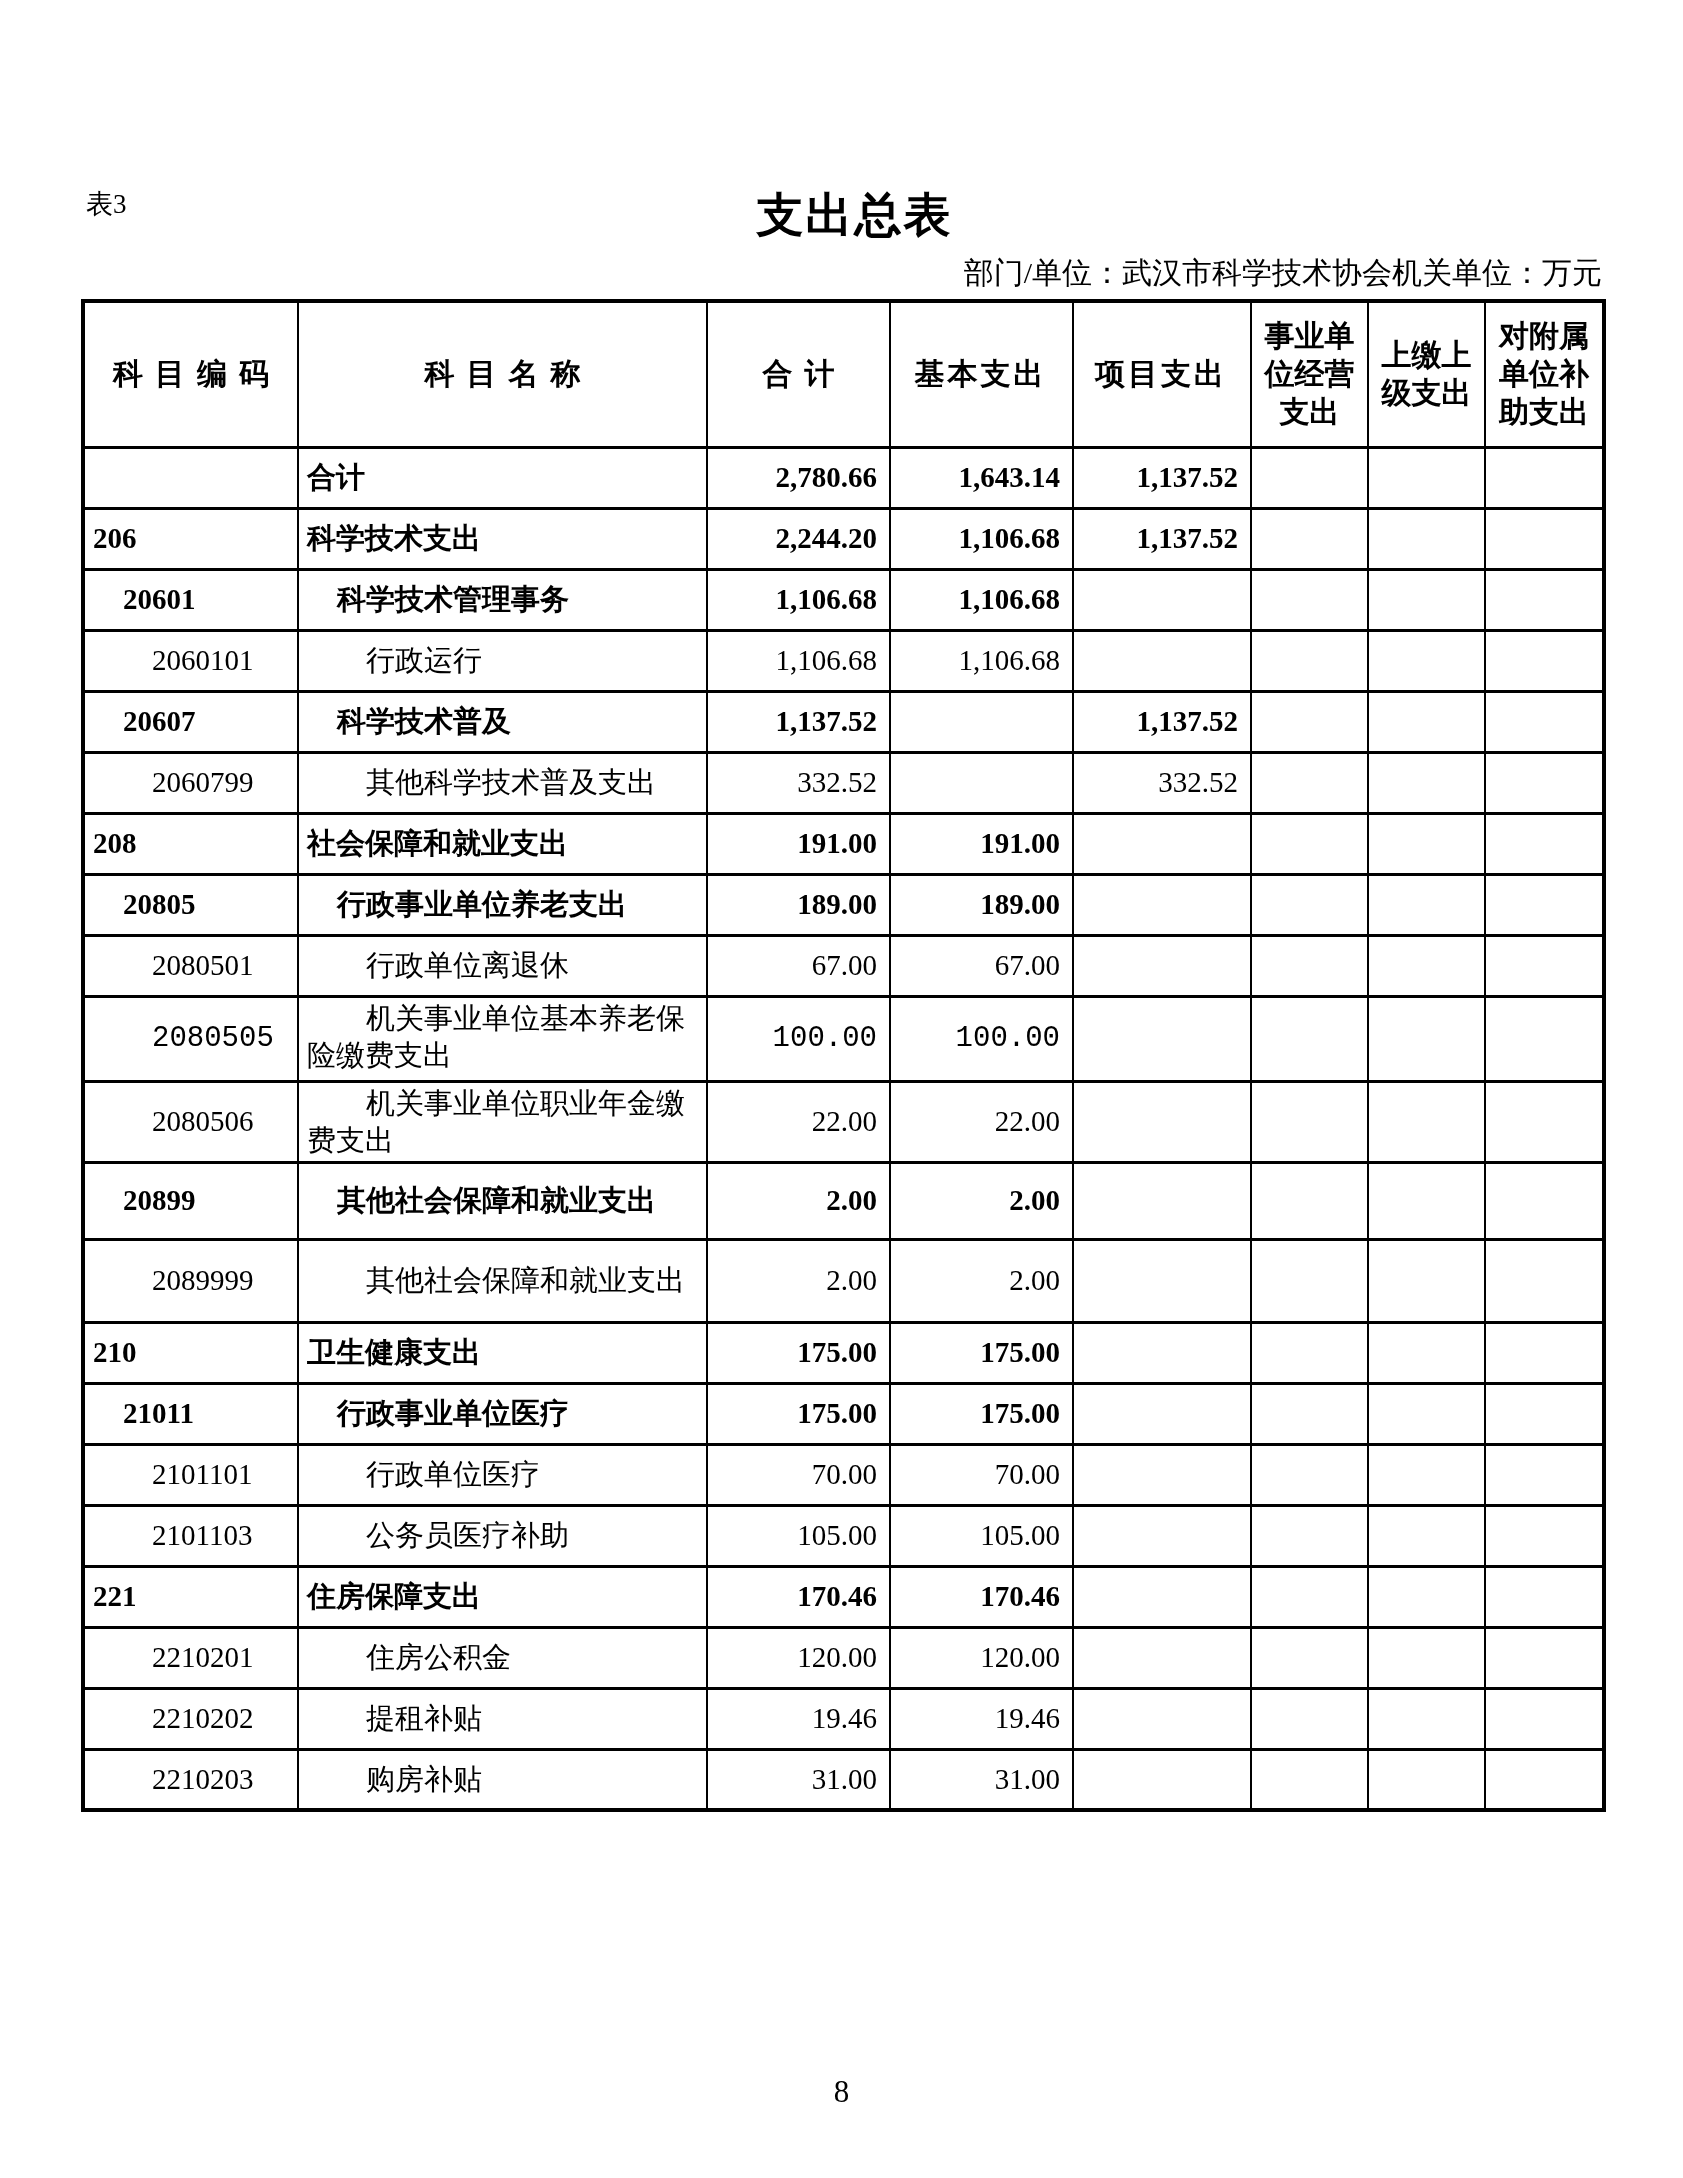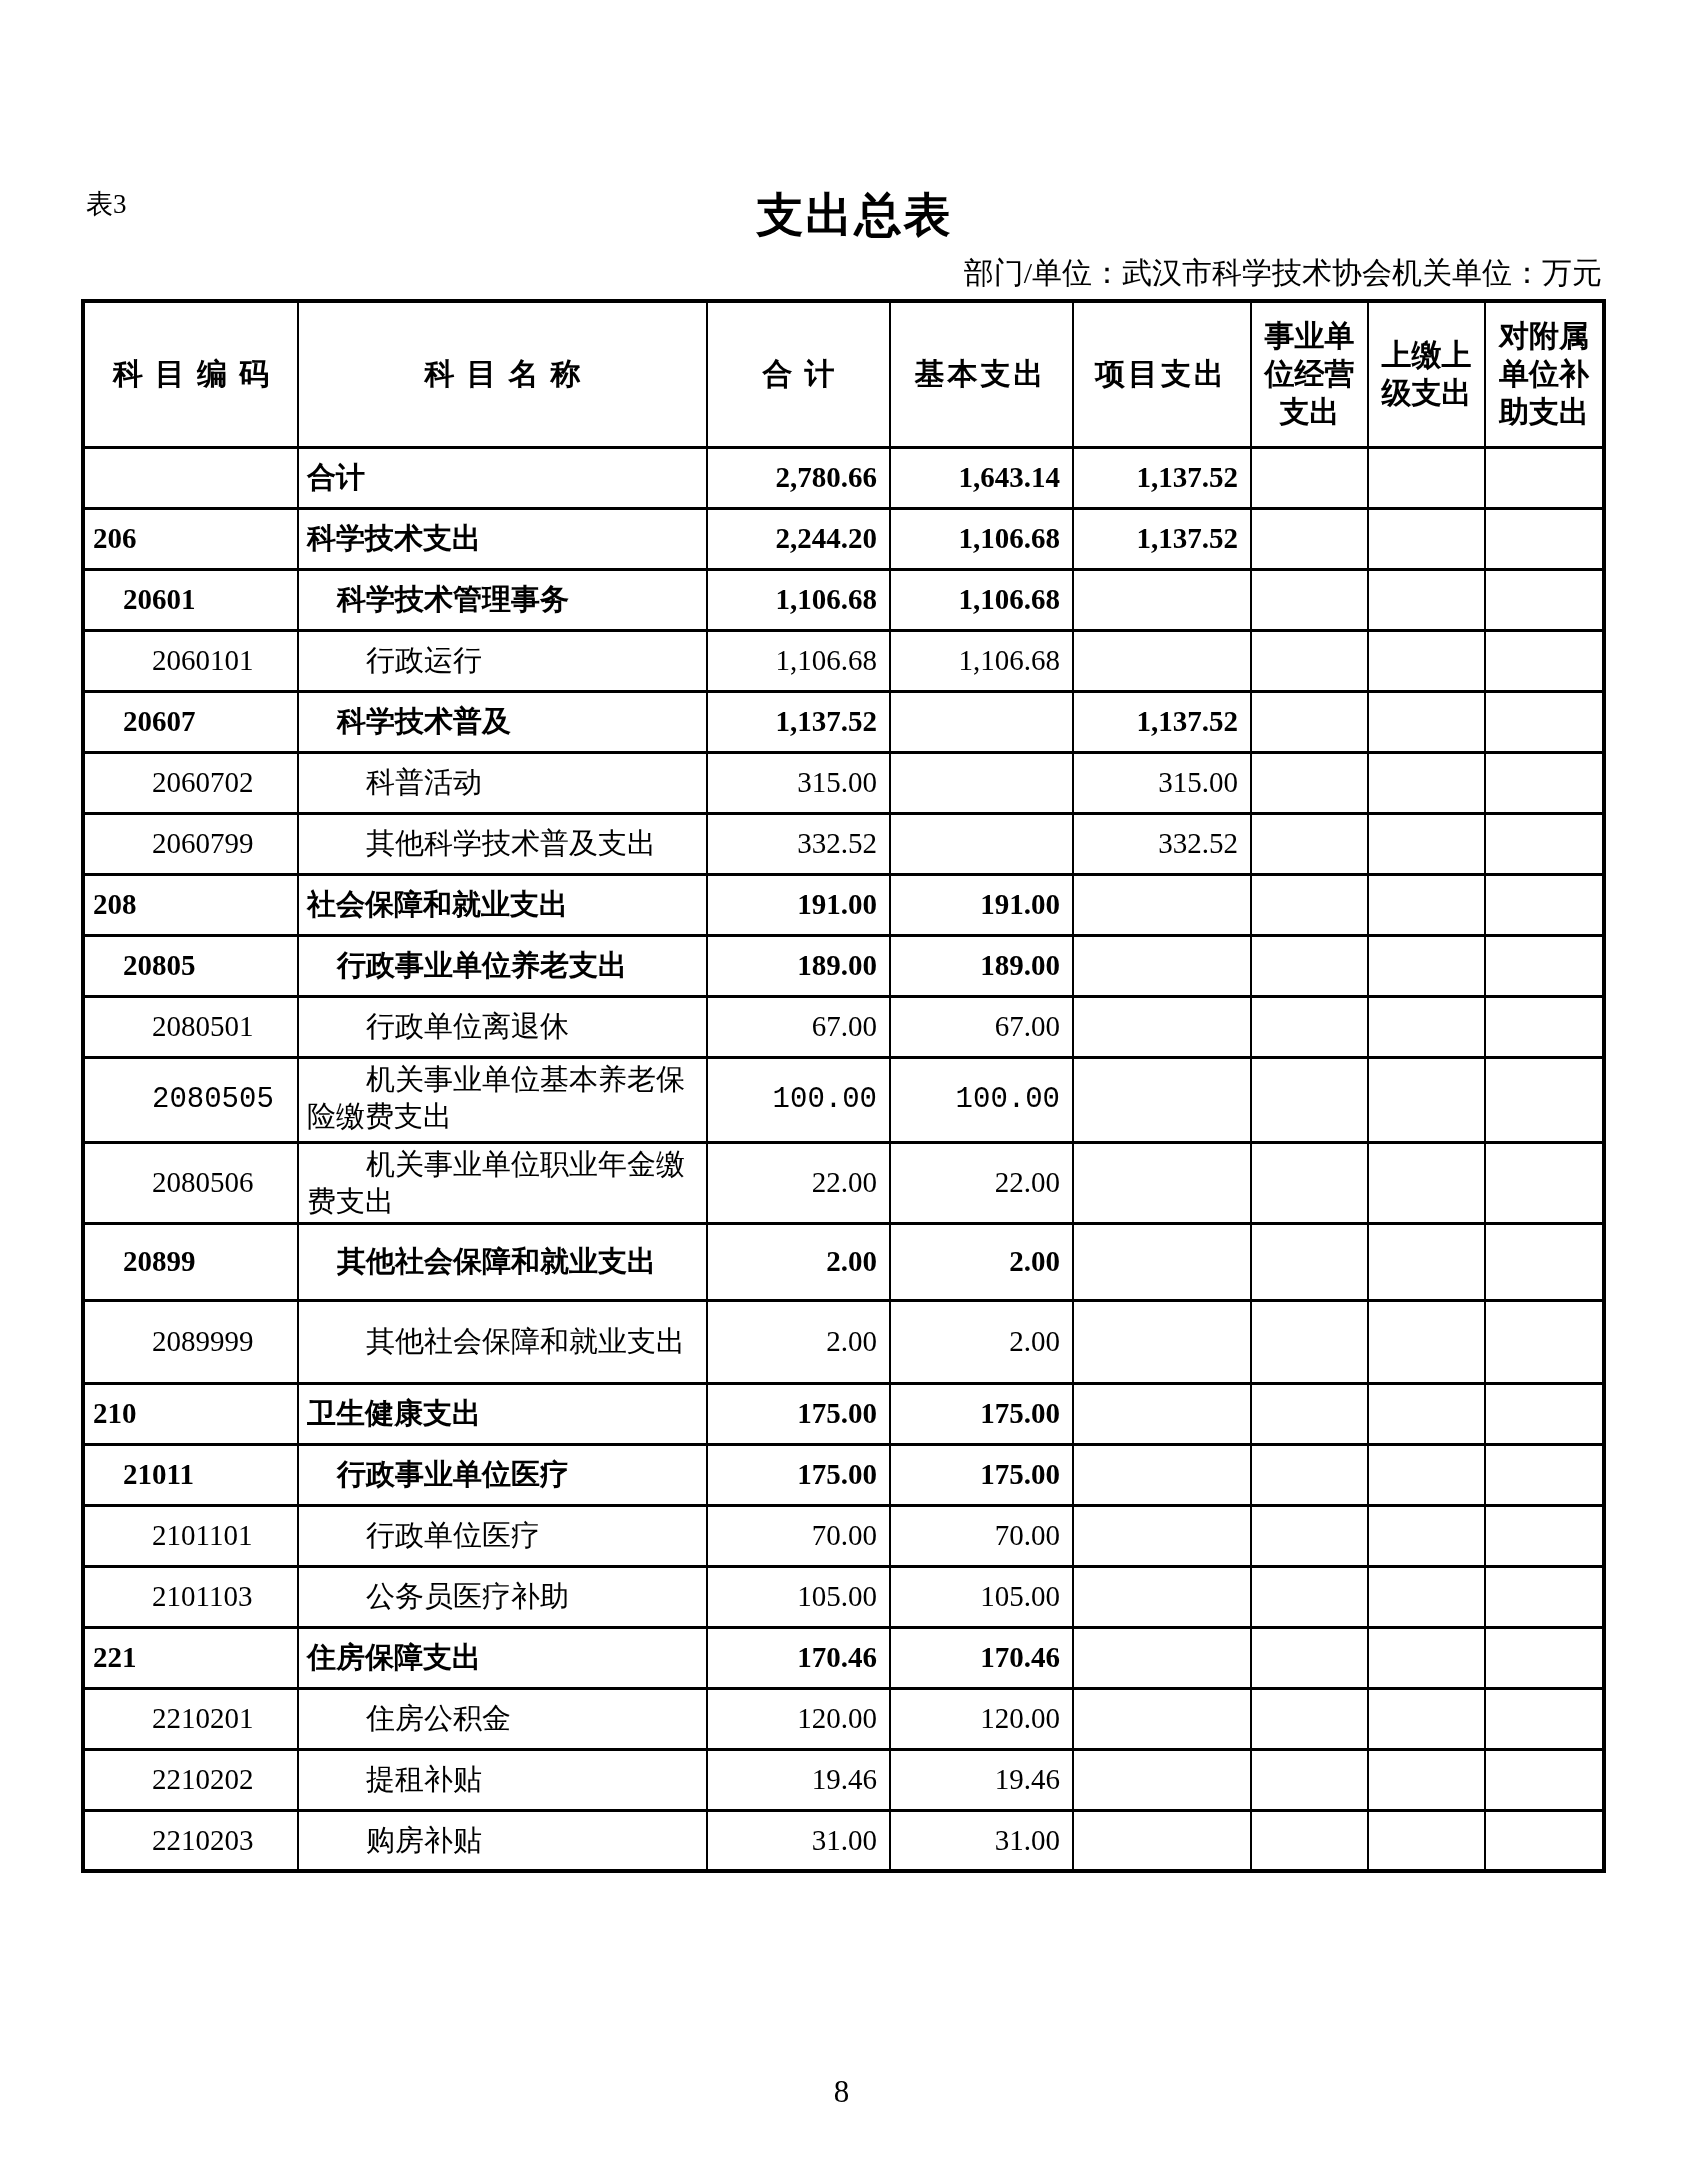--- a/index.html
+++ b/index.html
@@ -134,30 +134,20 @@
           <td class="code">20607</td>
           <td class="name">科学技术普及</td>
           <td class="num">1,137.52</td>
           <td class="num"></td>
           <td class="num">1,137.52</td>
           <td class="num"></td>
           <td class="num"></td>
           <td class="num"></td>
         </tr>
         <tr class="lv3">
-          <td class="code">2060702</td>
-          <td class="name">科普活动</td>
-          <td class="num">315.00</td>
-          <td class="num"></td>
-          <td class="num">315.00</td>
-          <td class="num"></td>
-          <td class="num"></td>
-          <td class="num"></td>
-        </tr>
-        <tr class="lv3">
           <td class="code">2060799</td>
           <td class="name">其他科学技术普及支出</td>
           <td class="num">332.52</td>
           <td class="num"></td>
           <td class="num">332.52</td>
           <td class="num"></td>
           <td class="num"></td>
           <td class="num"></td>
         </tr>
         <tr class="lv1 bold">

